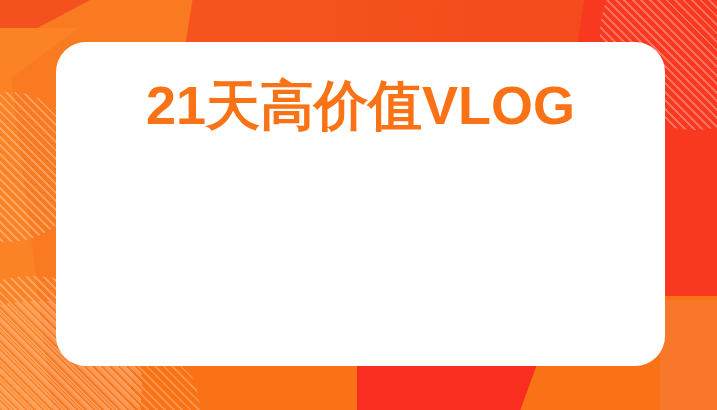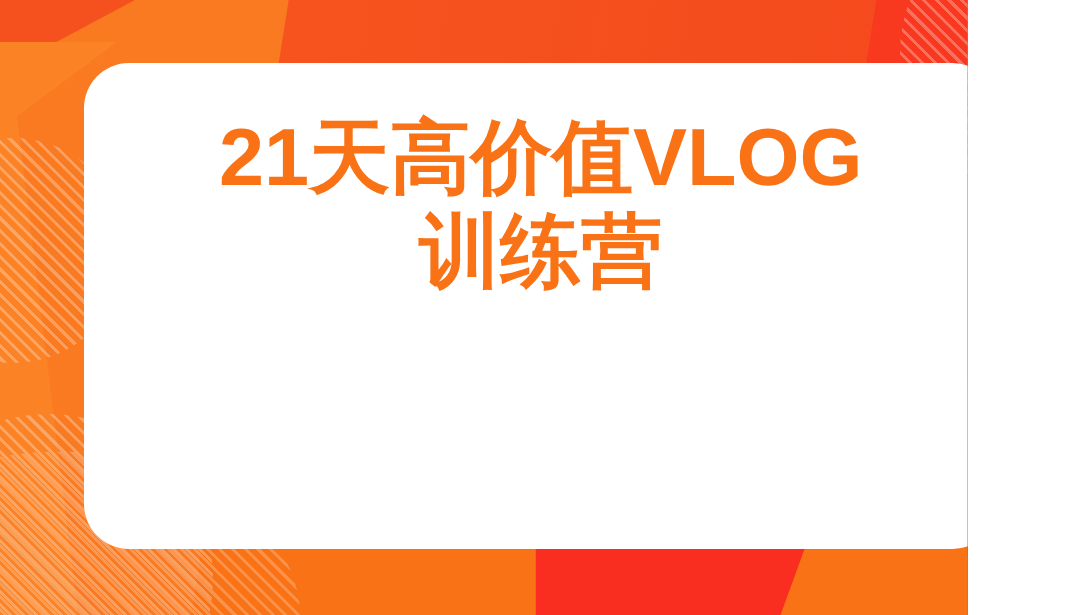--- a/index.html
+++ b/index.html
@@ -6,21 +6,21 @@
     margin: 0;
     padding: 0;
     background: #ffffff;
   }
   body {
     font-family: "Liberation Sans", "DejaVu Sans", sans-serif;
   }
 
   #poster {
     position: relative;
-    width: 645px;
+    width: 717px;
     height: 410px;
     overflow: hidden;
     background: #404040;
   }
 
   
   .bg-layer {
     position: absolute;
     inset: 0;
     overflow: hidden;
@@ -242,19 +242,18 @@
     <div class="shape stripes-circle stripes-left-bottom"></div>
     <div class="shape stripes-circle stripes-topright"></div>
     <div class="shape stripes-mask-bottomleft"></div>
 
   </div>
 
   <div id="card">
 
     <div class="title-block">
       <div class="title-line">21天高价值VLOG</div>
-      <div class="title-line">训练营</div>
     </div>
 
 
   </div>
 
 </div>
 
 </body></html>

